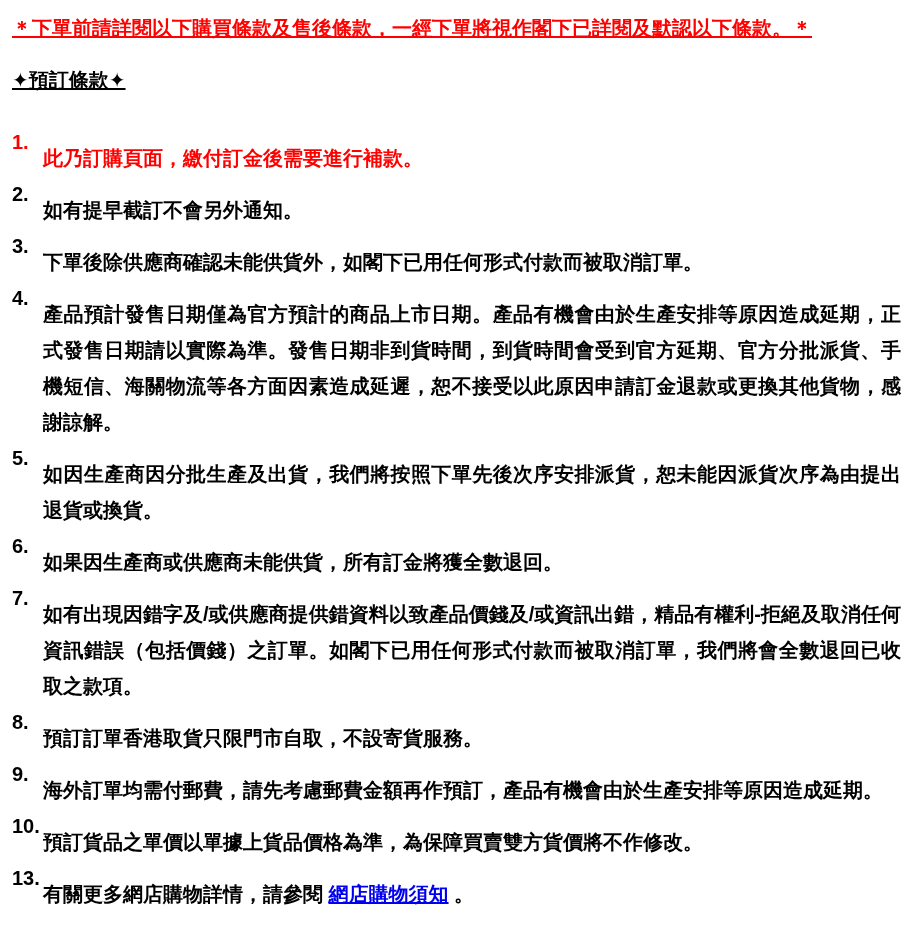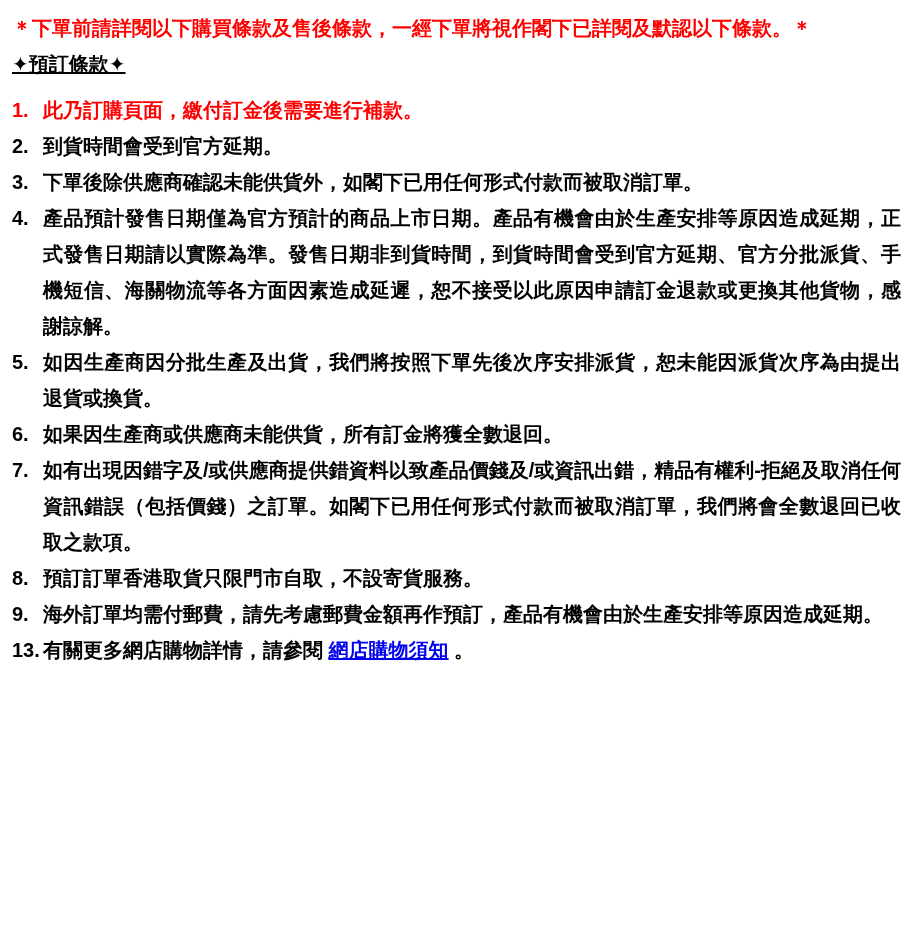--- a/index.html
+++ b/index.html
@@ -14,40 +14,43 @@
     background: #ffffff;
     padding: 10px 12px 20px 12px;
     font-family: "Liberation Sans", "DejaVu Sans", sans-serif;
     font-weight: bold;
     font-size: 20px;
     line-height: 36px;
     color: #000000;
   }
   .title {
     color: #ff0000;
+    text-decoration: underline;
+    margin-bottom: 16px;
     text-align: justify;
   }
   .heading {
     text-decoration: underline;
-    margin-bottom: 10px;
+    margin-bottom: 26px;
   }
   .terms-list {
     display: block;
   }
   .item {
     display: flex;
     align-items: flex-start;
   }
   .num {
     flex: 0 0 31px;
     white-space: nowrap;
   }
   .txt {
     flex: 1 1 auto;
     text-align: justify;
+    margin-top: 16px;
   }
   .red {
     color: #ff0000;
   }
   .red-u {
     color: #ff0000;
     text-decoration: underline;
   }
   a.link {
     color: #0000ee;
@@ -66,21 +69,21 @@
 
   <div class="terms-list">
 
     <div class="item">
       <span class="num red">1.</span>
       <span class="txt red">此乃訂購頁面，繳付訂金後需要進行補款。</span>
     </div>
 
     <div class="item">
       <span class="num">2.</span>
-      <span class="txt">到貨時間會受到官方延期。</span>
+      <span class="txt">如有提早截訂不會另外通知。</span>
     </div>
 
     <div class="item">
       <span class="num">3.</span>
       <span class="txt">下單後除供應商確認未能供貨外，如閣下已用任何形式付款而被取消訂單。</span>
     </div>
 
     <div class="item">
       <span class="num">4.</span>
       <span class="txt">產品預計發售日期僅為官方預計的商品上市日期。產品有機會由於生產安排等原因造成延期，正式發售日期請以實際為準。發售日期非到貨時間，到貨時間會受到官方延期、官方分批派貨、手機短信、海關物流等各方面因素造成延遲，恕不接受以此原因申請訂金退款或更換其他貨物，感謝諒解。</span>
@@ -104,20 +107,24 @@
     <div class="item">
       <span class="num">8.</span>
       <span class="txt">預訂訂單香港取貨只限門市自取，不設寄貨服務。</span>
     </div>
 
     <div class="item">
       <span class="num">9.</span>
       <span class="txt">海外訂單均需付郵費，請先考慮郵費金額再作預訂，產品有機會由於生產安排等原因造成延期。</span>
     </div>
 
+    <div class="item">
+      <span class="num">10.</span>
+      <span class="txt">預訂貨品之單價以單據上貨品價格為準，為保障買賣雙方貨價將不作修改。</span>
+    </div>
 
 
 
     <div class="item">
       <span class="num">13.</span>
       <span class="txt"><span>有關更多網店購物詳情，請參閱 </span><a class="link">網店購物須知</a><span> 。</span></span>
     </div>
 
   </div>
 

